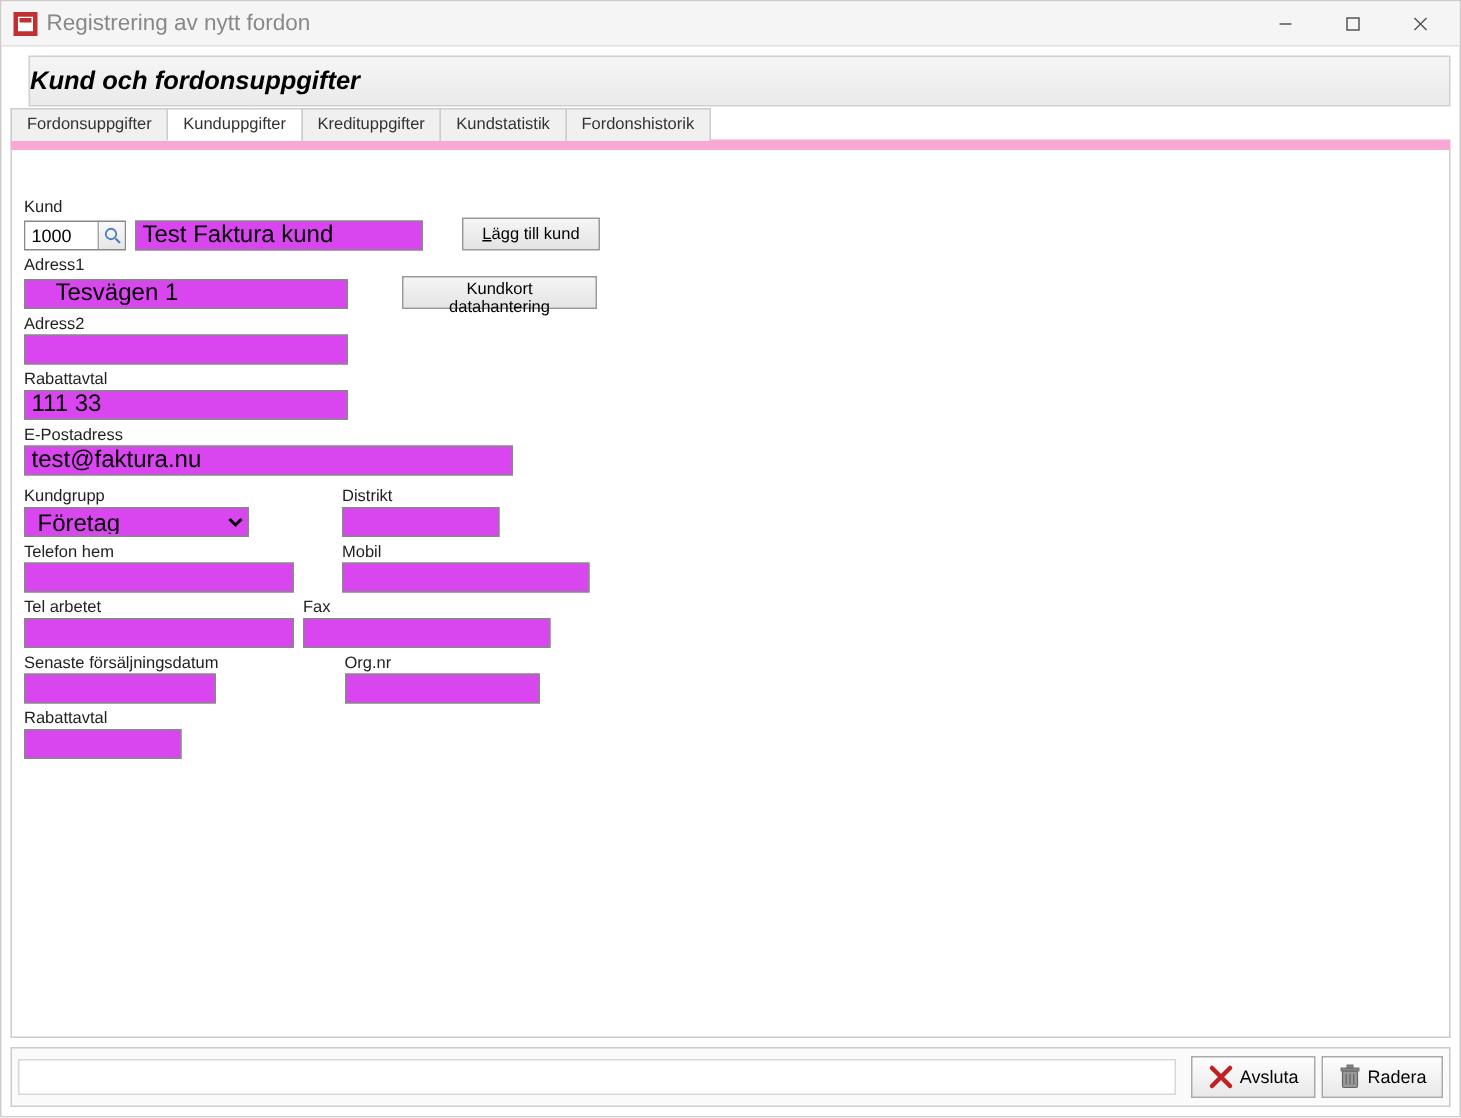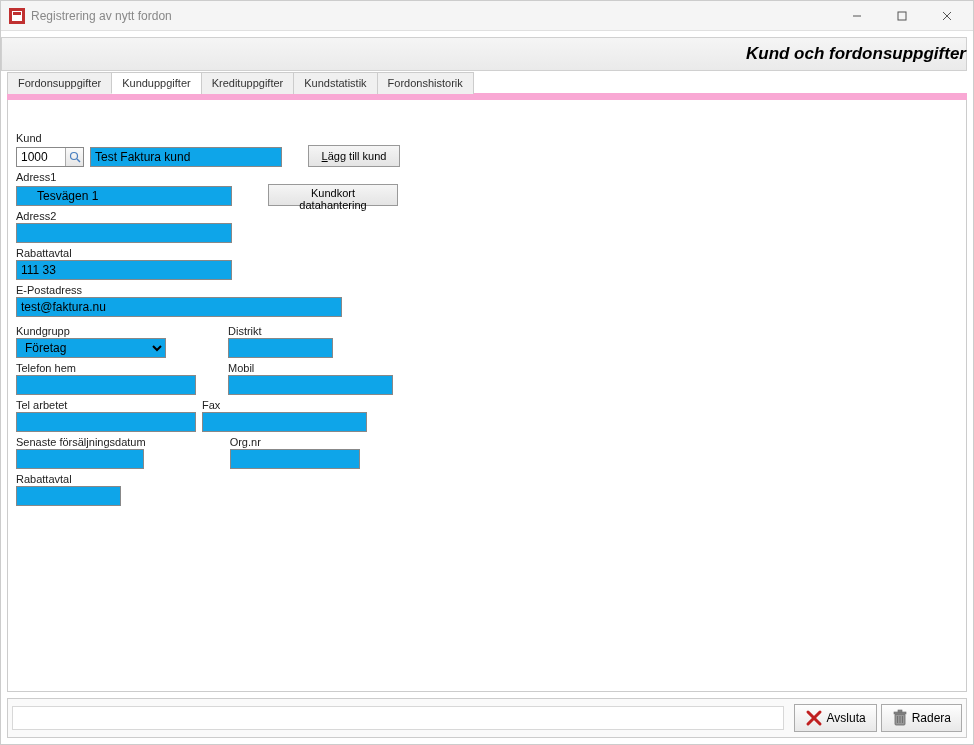--- a/index.html
+++ b/index.html
@@ -31,36 +31,36 @@
     }
     .titlebar-icon {
       width: 16px;
       height: 16px;
       background: #c03030;
       margin-right: 6px;
       display: inline-flex;
       align-items: center;
       justify-content: center;
     }
-    .titlebar-title { flex: 1; font-size: 12px; }
+    .titlebar-title { flex: 1; font-size: 15px; }
     .titlebar-controls { display: flex; }
     .titlebar-btn {
       width: 45px;
       height: 28px;
       display: flex;
       align-items: center;
       justify-content: center;
       color: #555;
       cursor: pointer;
     }
     .header-banner {
       background: linear-gradient(#f5f5f5, #eaeaea);
       border: 1px solid #d0d0d0;
-      margin: 6px 6px 0 0;
-      text-align: right;
+      margin: 6px 6px 0 18px;
+      text-align: left;
       padding: 6px 0;
       font-size: 17px;
       font-weight: bold;
       font-style: italic;
     }
     .tabs {
       display: flex;
       margin: 0 6px;
       border-bottom: 7px solid #f9a8d4;
       padding-top: 0;
@@ -93,23 +93,23 @@
       display: block;
       font-size: 11px;
       color: #222;
       margin-top: 4px;
       margin-bottom: 1px;
     }
     .text-input {
       border: 1px solid #888;
       height: 20px;
       padding: 1px 4px;
-      font-size: 12px;
+      font-size: 16px;
       font-family: inherit;
-      background: #0ea5e9;
+      background: #d946ef;
     }
     select.text-input { height: 20px; }
     .row {
       display: flex;
       align-items: flex-end;
       gap: 6px;
     }
     .btn {
       background: linear-gradient(#f5f5f5, #e4e4e4);
       border: 1px solid #999;

